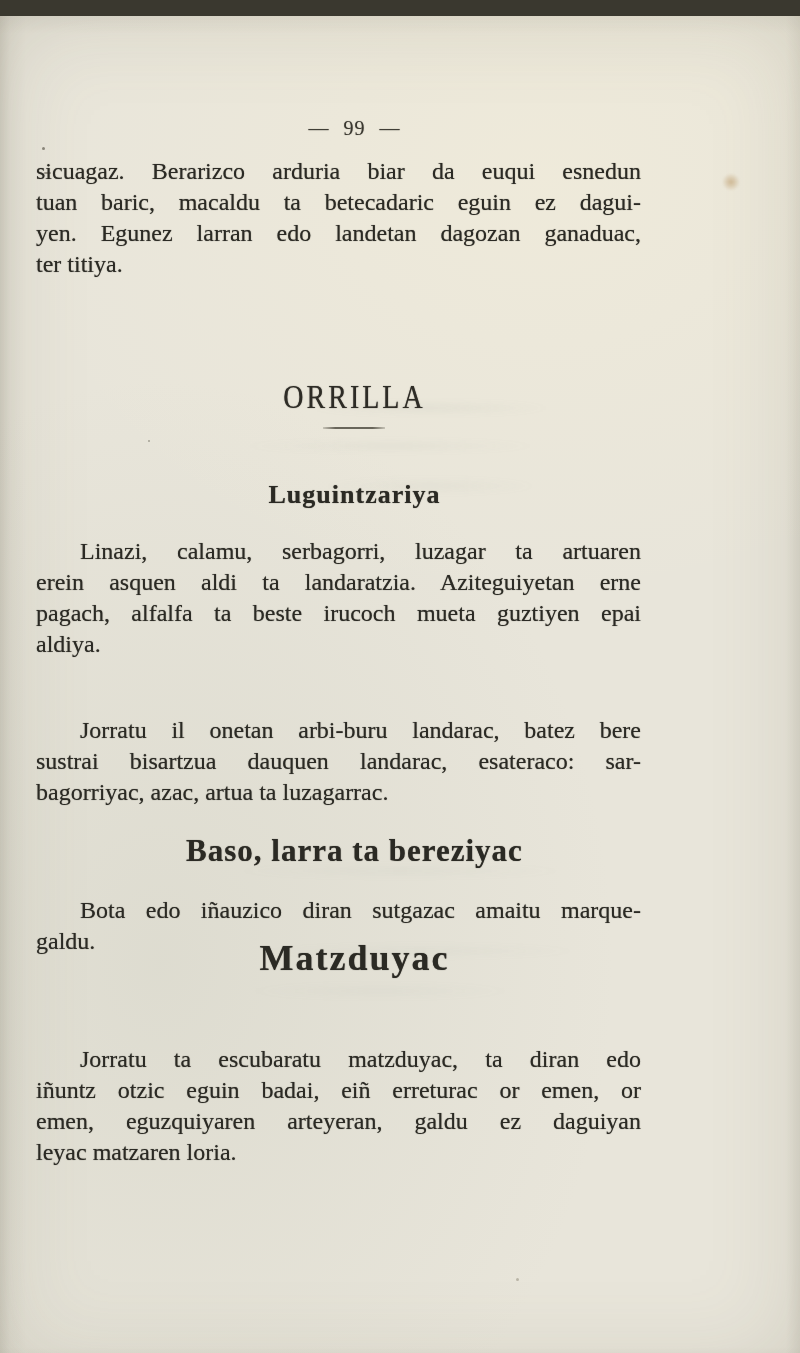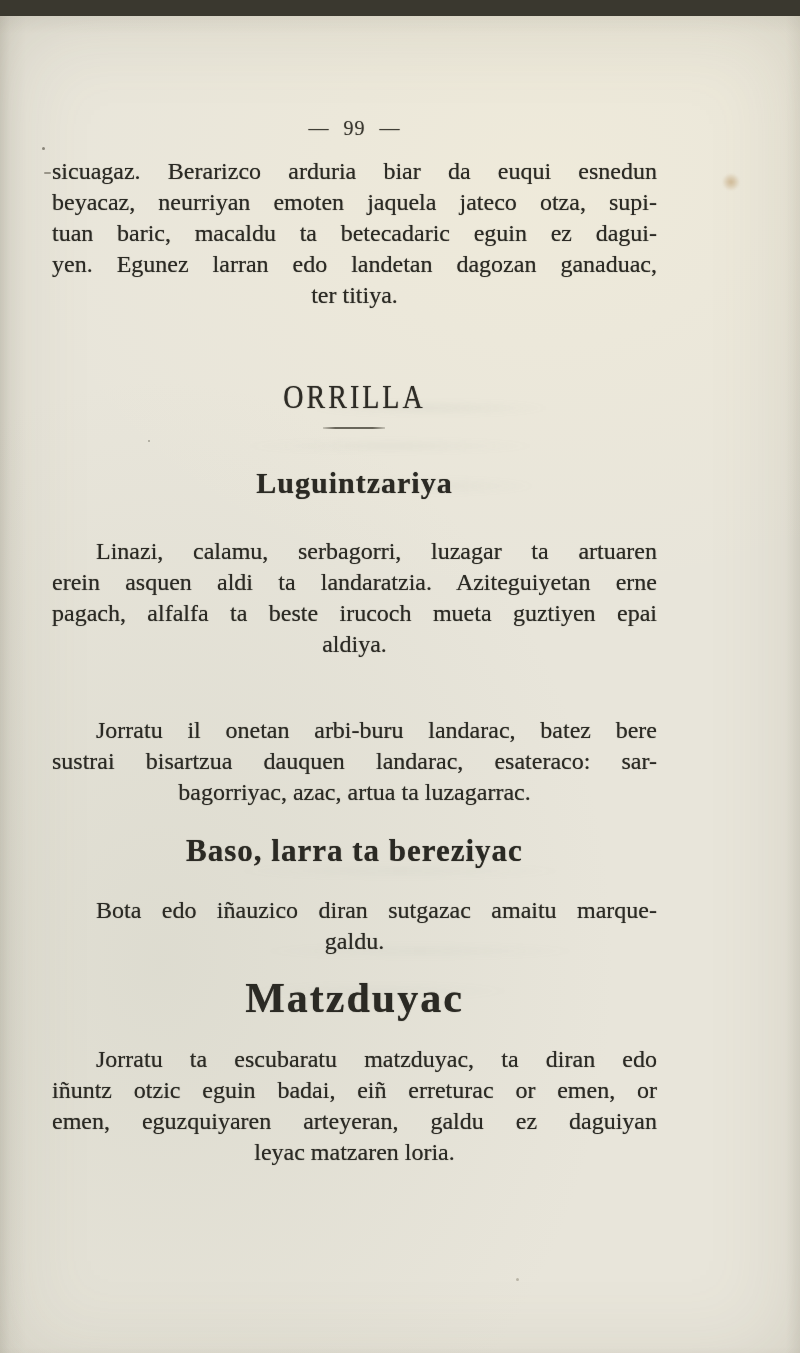--- a/index.html
+++ b/index.html
@@ -47,55 +47,54 @@
   .speck.s1{left:42px;top:131px;width:3px;height:3px;}
   .speck.s2{left:44px;top:156px;width:7px;height:2px;border-radius:1px;background:rgba(62,57,45,0.45);}
   .speck.s3{left:516px;top:1262px;width:3px;height:3px;background:rgba(100,92,72,0.35);}
   .speck.s4{left:148px;top:424px;width:2px;height:2px;background:rgba(62,57,45,0.4);}
 
   .pageno{
     position:absolute;left:52px;top:101px;width:605px;
     text-align:center;font-size:20px;letter-spacing:1px;word-spacing:8px;
     color:#3a3830;text-shadow:0 0 1px rgba(58,56,48,0.55);
   }
-  .para{position:absolute;left:52px;width:605px;font-size:24px;line-height:31px;
+  .para{position:absolute;left:36px;width:605px;font-size:24px;line-height:31px;
     text-shadow:0 0 1px rgba(43,42,36,0.65);}
   .jline{text-align:justify;text-align-last:justify;}
-  .lline{text-align:center;}
+  .lline{text-align:left;}
   .indent{padding-left:44px;}
   .heading{
     position:absolute;left:52px;width:605px;text-align:center;margin:0;
     text-shadow:0 0 1px rgba(38,36,30,0.7);
   }
   .orrilla{top:360px;font-size:28px;line-height:34px;font-weight:normal;
     letter-spacing:3px;transform:scaleY(1.22);transform-origin:center top;color:#2e2c26;}
   .rule{position:absolute;left:323px;top:411px;width:62px;height:2px;
     background:linear-gradient(90deg, rgba(90,86,72,0.25), rgba(72,69,58,0.8) 20%, rgba(72,69,58,0.8) 80%, rgba(90,86,72,0.25));}
-  .lug{top:447px;font-size:30px;line-height:40px;font-weight:bold;letter-spacing:1px;}
+  .lug{top:459px;font-size:26px;line-height:40px;font-weight:bold;letter-spacing:1px;}
   .baso{top:816px;font-size:31px;line-height:38px;font-weight:bold;letter-spacing:1px;}
-  .matz{top:963px;font-size:42px;line-height:38px;font-weight:bold;letter-spacing:2px;}
+  .matz{top:923px;font-size:36px;line-height:38px;font-weight:bold;letter-spacing:2px;}
 </style>
 </head>
 <body>
 
 <div class="page">
   <div class="texture"></div>
   <div class="bleed"></div>
   <div class="vignette"></div>
   <div class="stain"></div>
   <div class="speck s1"></div>
   <div class="speck s2"></div>
   <div class="speck s3"></div>
   <div class="speck s4"></div>
 
   <div class="pageno">— 99 —</div>
 
   <div class="para" style="top:140px">
     <div class="jline">sicuagaz. Berarizco arduria biar da euqui esnedun</div>
-    <div class="jline">beyacaz, neurriyan emoten jaquela jateco otza, supi-</div>
     <div class="jline">tuan baric, macaldu ta betecadaric eguin ez dagui-</div>
     <div class="jline">yen. Egunez larran edo landetan dagozan ganaduac,</div>
     <div class="lline">ter titiya.</div>
   </div>
 
   <h1 class="heading orrilla">ORRILLA</h1>
   <div class="rule"></div>
   <h2 class="heading lug">Luguintzariya</h2>
 
   <div class="para" style="top:520px">

